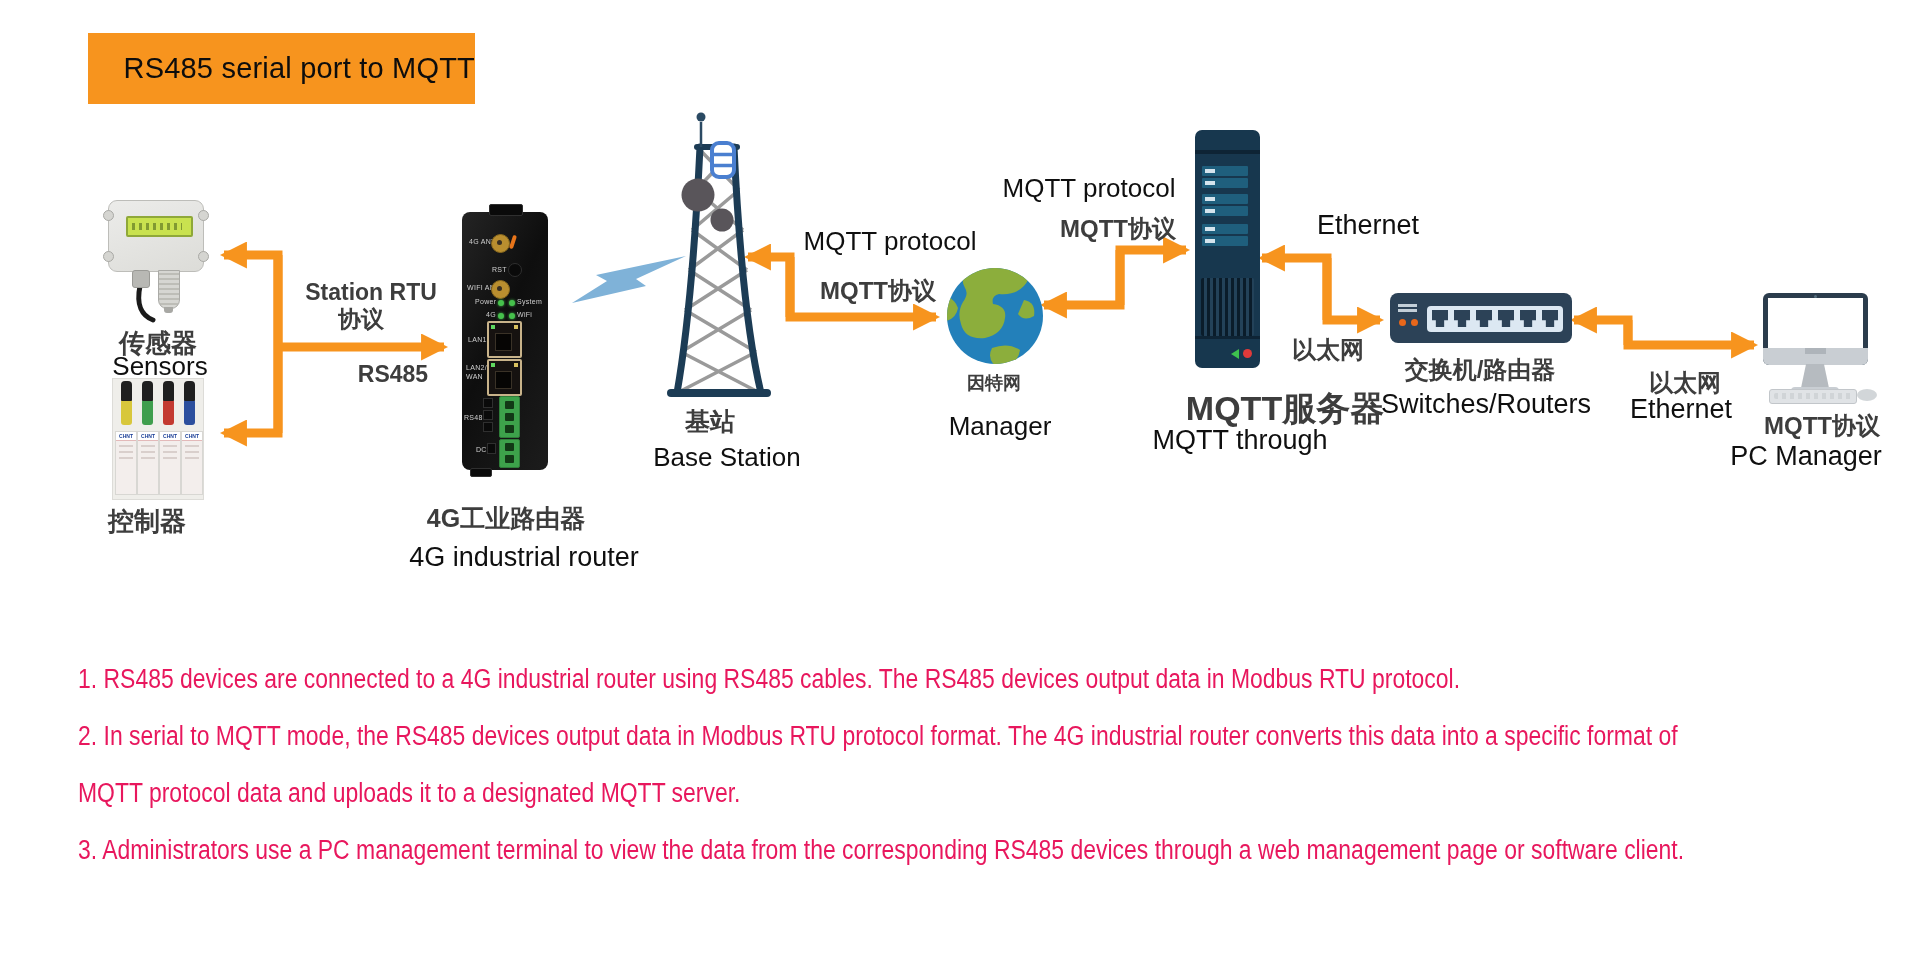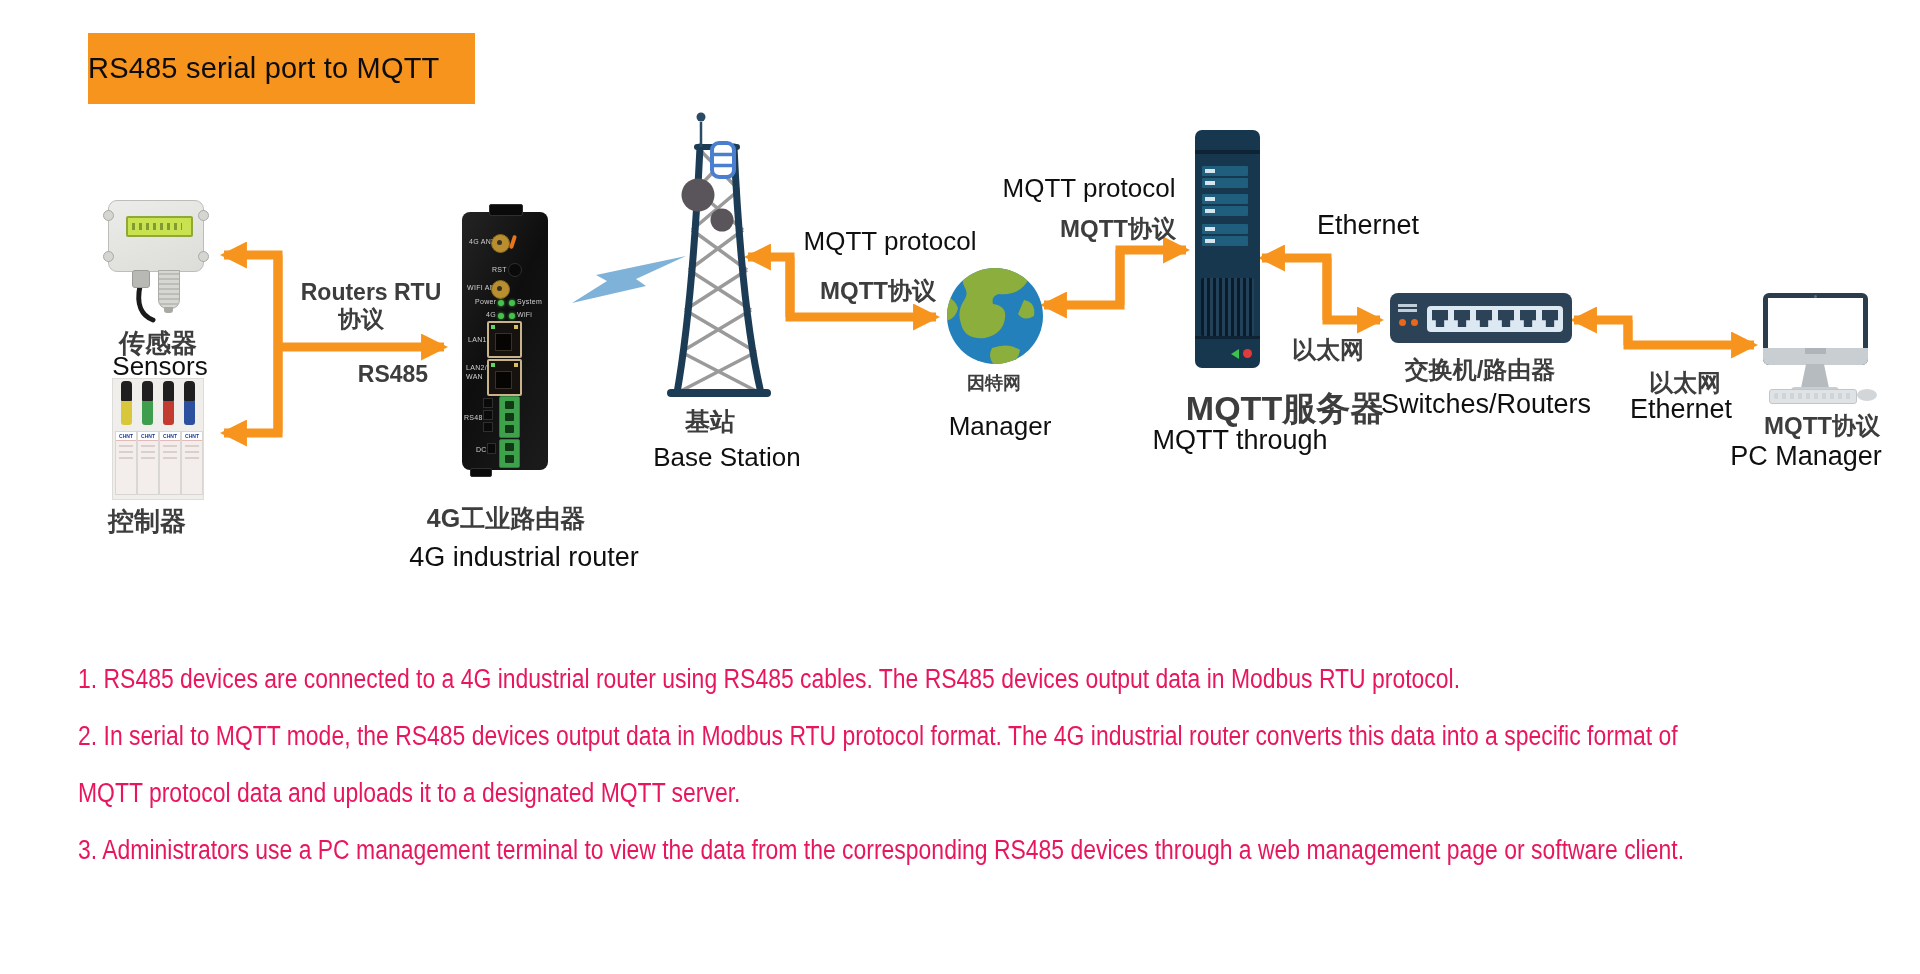--- a/index.html
+++ b/index.html
@@ -6,21 +6,21 @@
   #canvas{position:relative;width:1920px;height:974px;background:#ffffff;overflow:hidden;
           font-family:"Liberation Sans",sans-serif;}
   .abs{position:absolute;}
   svg.overlay{position:absolute;left:0;top:0;z-index:1;}
   .dev{position:absolute;z-index:2;}
   .lbl{position:absolute;transform:translateX(-50%);white-space:nowrap;z-index:3;
        font-family:"Liberation Sans",sans-serif;}
   .zh{font-weight:700;color:#3D3D3D;}
   .en{color:#0F0F0F;}
   .banner{position:absolute;left:88px;top:33px;width:387px;height:71px;background:#F7941E;z-index:3;
-          display:flex;align-items:center;justify-content:flex-start;}
+          display:flex;align-items:center;justify-content:flex-end;}
   .banner span{font-size:29px;color:#0D0D0D;letter-spacing:0.2px;}
   .note-line{position:absolute;left:78px;font-size:27px;color:#E8175D;white-space:nowrap;
              transform:scaleX(0.85);transform-origin:0 50%;z-index:3;}
   
   .sensor-box{left:108px;top:200px;width:94px;height:70px;background:linear-gradient(160deg,#ececea,#dcdcd8);
               border:1px solid #bdbdb9;border-radius:9px;}
   .screw{position:absolute;width:9px;height:9px;border-radius:50%;background:#d5d5d1;border:1px solid #a9a9a5;}
   .lcd{position:absolute;left:17px;top:15px;width:63px;height:17px;background:#C9E24F;border:2px solid #8FA839;
        border-radius:2px;background-image:repeating-linear-gradient(90deg,rgba(70,95,25,0.55) 0 3px,transparent 3px 7px);
        background-size:80% 7px;background-repeat:no-repeat;background-position:4px 5px;}
@@ -289,21 +289,21 @@
   <span class="lbl en" style="left:727px;top:442px;font-size:26px;">Base Station</span>
   <span class="lbl zh" style="left:994px;top:371px;font-size:18px;">因特网</span>
   <span class="lbl en" style="left:1000px;top:411px;font-size:26px;">Manager</span>
   <span class="lbl zh" style="left:1237px;top:386px;font-size:34px;margin-left:48px;">MQTT服务器</span>
   <span class="lbl en" style="left:1240px;top:425px;font-size:27px;">MQTT through</span>
   <span class="lbl zh" style="left:1480px;top:354px;font-size:24px;">交换机/路由器</span>
   <span class="lbl en" style="left:1486px;top:389px;font-size:27px;">Switches/Routers</span>
   <span class="lbl zh" style="left:1822px;top:410px;font-size:24px;">MQTT协议</span>
   <span class="lbl en" style="left:1806px;top:441px;font-size:27px;">PC Manager</span>
 
-  <span class="lbl zh" style="left:371px;top:279px;font-size:23px;">Routers RTU</span>
+  <span class="lbl zh" style="left:371px;top:279px;font-size:23px;">Station RTU</span>
   <span class="lbl zh" style="left:361px;top:304px;font-size:23px;">协议</span>
   <span class="lbl zh" style="left:393px;top:361px;font-size:23px;">RS485</span>
   <span class="lbl en" style="left:890px;top:226px;font-size:26px;">MQTT protocol</span>
   <span class="lbl zh" style="left:878px;top:275px;font-size:24px;">MQTT协议</span>
   <span class="lbl en" style="left:1089px;top:173px;font-size:26px;">MQTT protocol</span>
   <span class="lbl zh" style="left:1118px;top:213px;font-size:24px;">MQTT协议</span>
   <span class="lbl en" style="left:1368px;top:210px;font-size:27px;">Ethernet</span>
   <span class="lbl zh" style="left:1328px;top:334px;font-size:24px;">以太网</span>
   <span class="lbl zh" style="left:1685px;top:367px;font-size:24px;">以太网</span>
   <span class="lbl en" style="left:1681px;top:394px;font-size:27px;">Ethernet</span>

